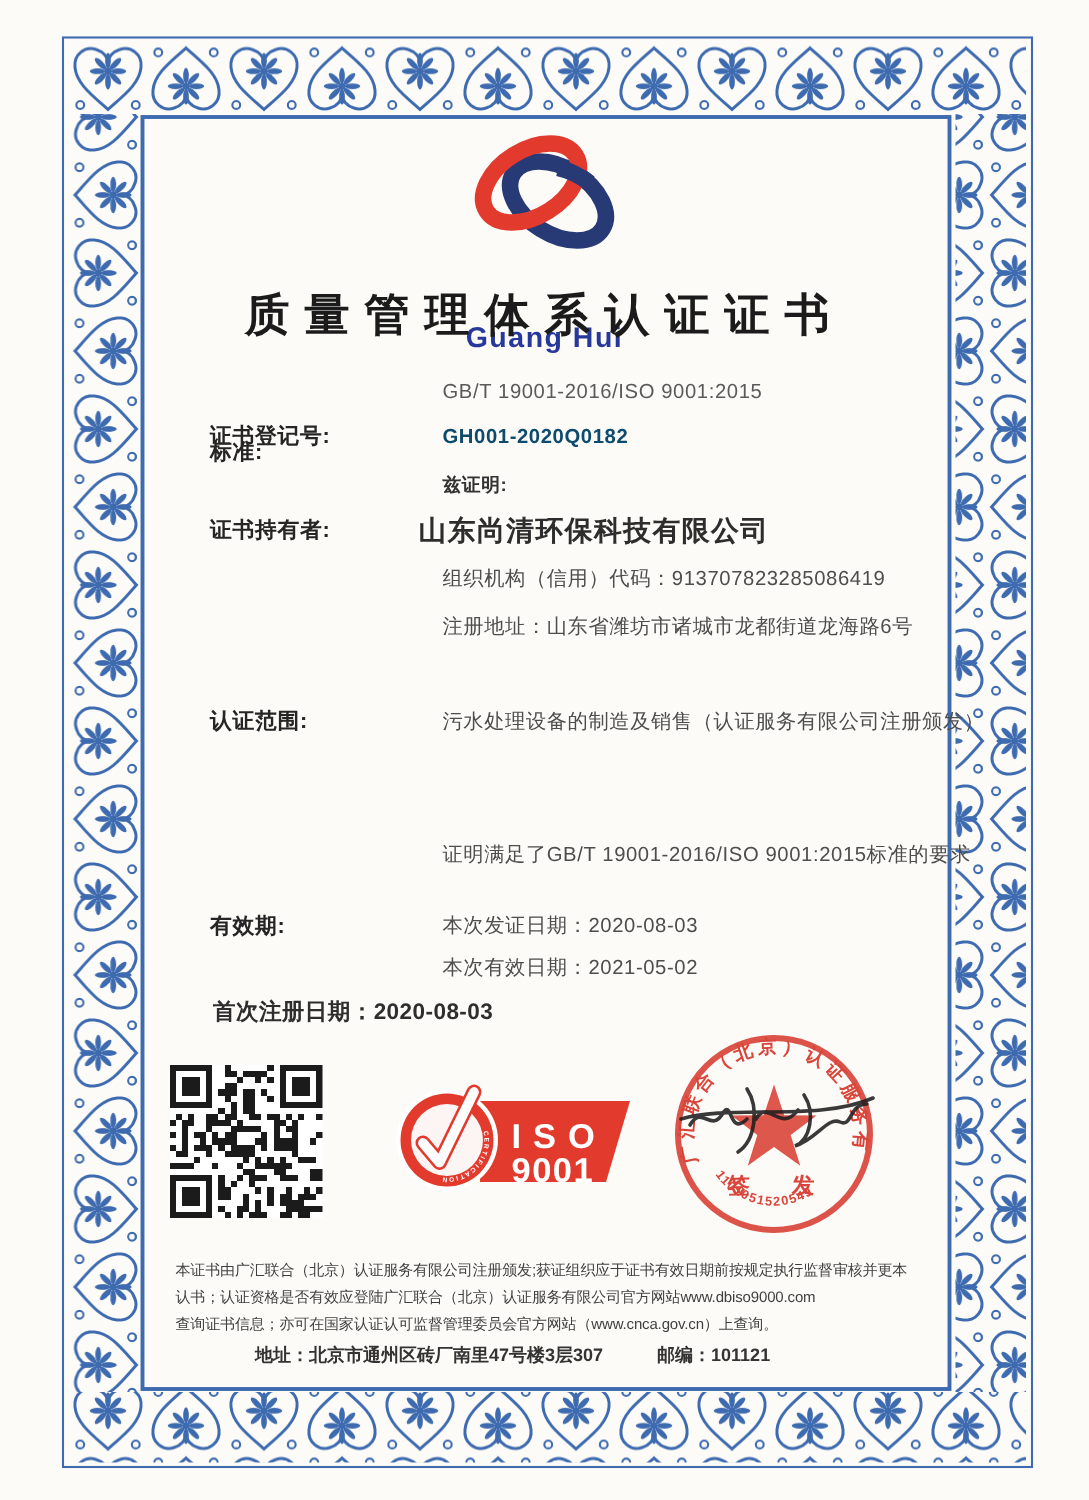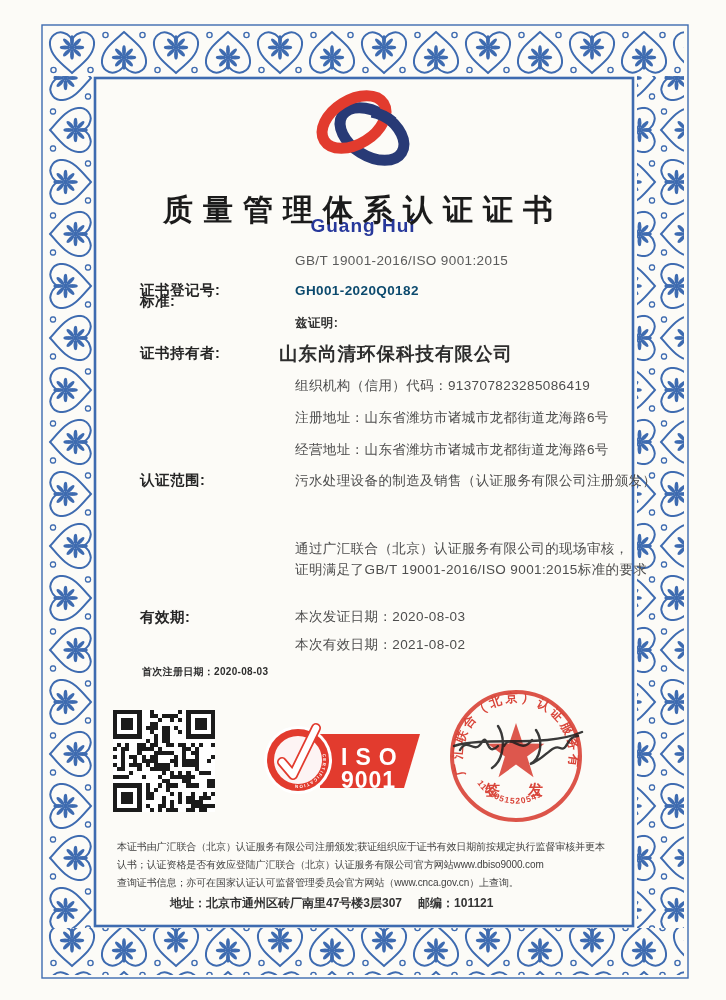--- a/index.html
+++ b/index.html
@@ -14,24 +14,24 @@
     letter-spacing:10px;
   }
   .brand{
     top:215px;font-size:19px;font-weight:bold;color:#27389b;letter-spacing:1px;
   }
   .lbl{left:140px;font-size:14.5px;font-weight:bold;color:#252525;letter-spacing:.5px;white-space:nowrap;}
   .val{left:295px;font-size:13.5px;color:#4d4d4d;letter-spacing:.4px;white-space:nowrap;}
   .val.bold{font-weight:bold;color:#0c4a6e;}
   .val.small-bold{font-size:12.5px;font-weight:bold;color:#333;}
   .holder-name{left:279px;font-size:18.5px;font-weight:bold;color:#2d2d2d;letter-spacing:1px;white-space:nowrap;}
-  .reg-row{font-size:10px;font-weight:bold;color:#2e2e2e;white-space:nowrap;letter-spacing:.3px;}
+  .reg-row{font-size:15px;font-weight:bold;color:#2e2e2e;white-space:nowrap;letter-spacing:.3px;}
   .foot-line{left:117px;font-size:10px;color:#3f3f3f;white-space:nowrap;letter-spacing:-.1px;}
   .addr-line{left:170px;top:895px;font-size:12px;font-weight:600;color:#333;white-space:nowrap;}
-  .addr-line .post{margin-left:16px;}
+  .addr-line .post{margin-left:36px;}
 </style>
 </head>
 <body>
 
 <div class="page">
 
   <svg class="abs" style="left:0;top:0;" width="726" height="1000" aria-hidden="true">
     <defs>
       <g id="mtf">
         <path d="M26,44 C16,35 5,27 4,16 C3,7 11,1.5 18,4 C23,5.5 26,9.5 26,12.5 C26,9.5 29,5.5 34,4 C41,1.5 49,7 48,16 C47,27 36,35 26,44 Z" fill="none" stroke="#3e6bb0" stroke-width="2"></path>
@@ -81,31 +81,29 @@
   <div class="abs lbl" style="top:281px;">证书登记号:</div>
   <div class="abs val bold" style="top:283px;">GH001-2020Q0182</div>
 
   <div class="abs val small-bold" style="top:315px;">兹证明:</div>
 
   <div class="abs lbl" style="top:344px;">证书持有者:</div>
   <div class="abs holder-name" style="top:341px;">山东尚清环保科技有限公司</div>
 
   <div class="abs val" style="top:377px;">组织机构（信用）代码：913707823285086419</div>
   <div class="abs val" style="top:409px;">注册地址：山东省潍坊市诸城市龙都街道龙海路6号</div>
-  <div class="abs val" style="top:441px;">经营地址：山东省潍坊市诸城市龙都街道龙海路6号</div>
 
   <div class="abs lbl" style="top:471px;">认证范围:</div>
   <div class="abs val" style="top:472px;">污水处理设备的制造及销售（认证服务有限公司注册颁发）</div>
 
-  <div class="abs val" style="top:540px;">通过广汇联合（北京）认证服务有限公司的现场审核，</div>
   <div class="abs val" style="top:561px;">证明满足了GB/T 19001-2016/ISO 9001:2015标准的要求</div>
 
   <div class="abs lbl" style="top:608px;">有效期:</div>
   <div class="abs val" style="top:608px;">本次发证日期：2020-08-03</div>
-  <div class="abs val" style="top:636px;">本次有效日期：2021-08-02</div>
+  <div class="abs val" style="top:636px;">本次有效日期：2021-05-02</div>
 
   <div class="abs reg-row" style="left:142px;top:665px;">首次注册日期：2020-08-03</div>
 
   <svg id="qr" class="abs" style="left:113px;top:710px;" width="102" height="102" viewBox="0 0 25 25" shape-rendering="crispEdges" aria-hidden="true">
     <rect x="0" y="0" width="25" height="25" fill="#ffffff"></rect>
   <rect x="9" y="0" width="1" height="1" fill="#1b1b1b"></rect>
       <rect x="16" y="0" width="1" height="1" fill="#1b1b1b"></rect>
       <rect x="9" y="1" width="1" height="1" fill="#1b1b1b"></rect>
       <rect x="10" y="1" width="1" height="1" fill="#1b1b1b"></rect>
       <rect x="12" y="1" width="1" height="1" fill="#1b1b1b"></rect>

